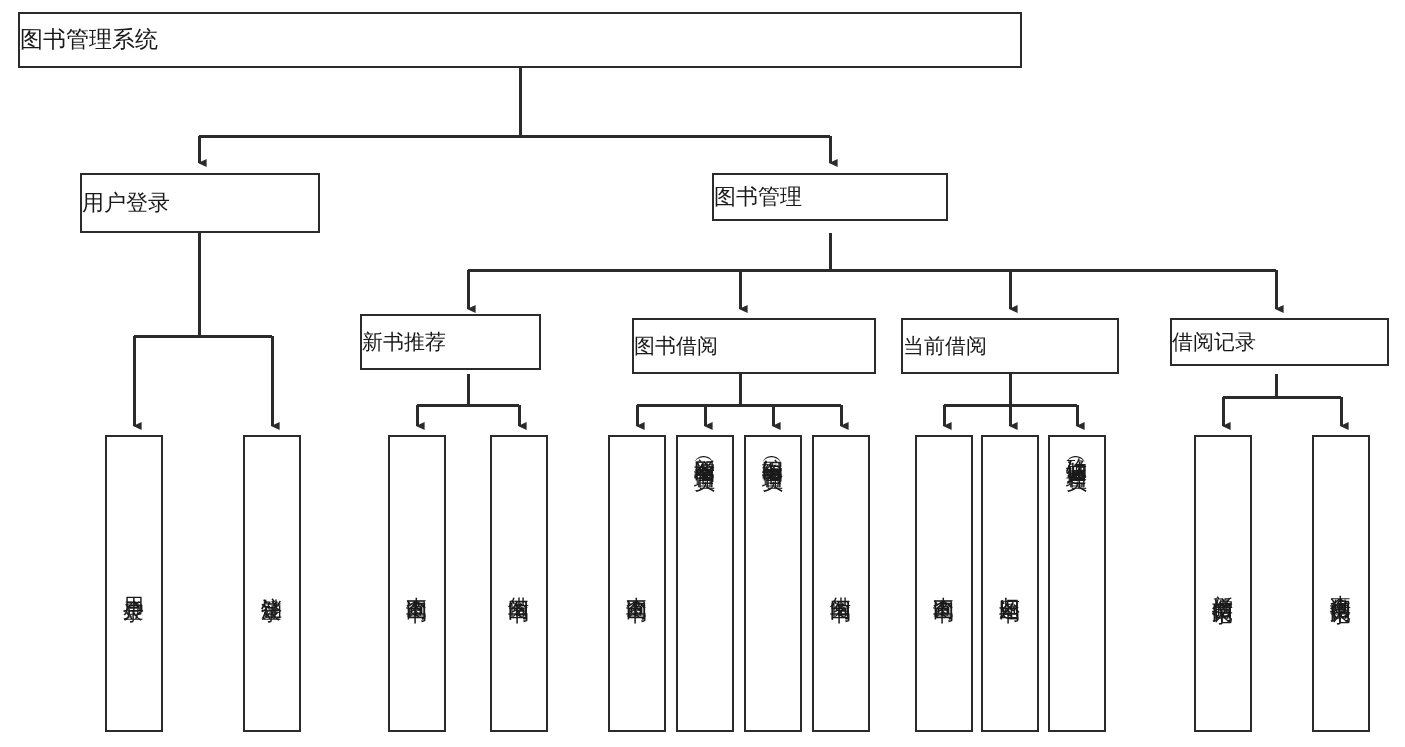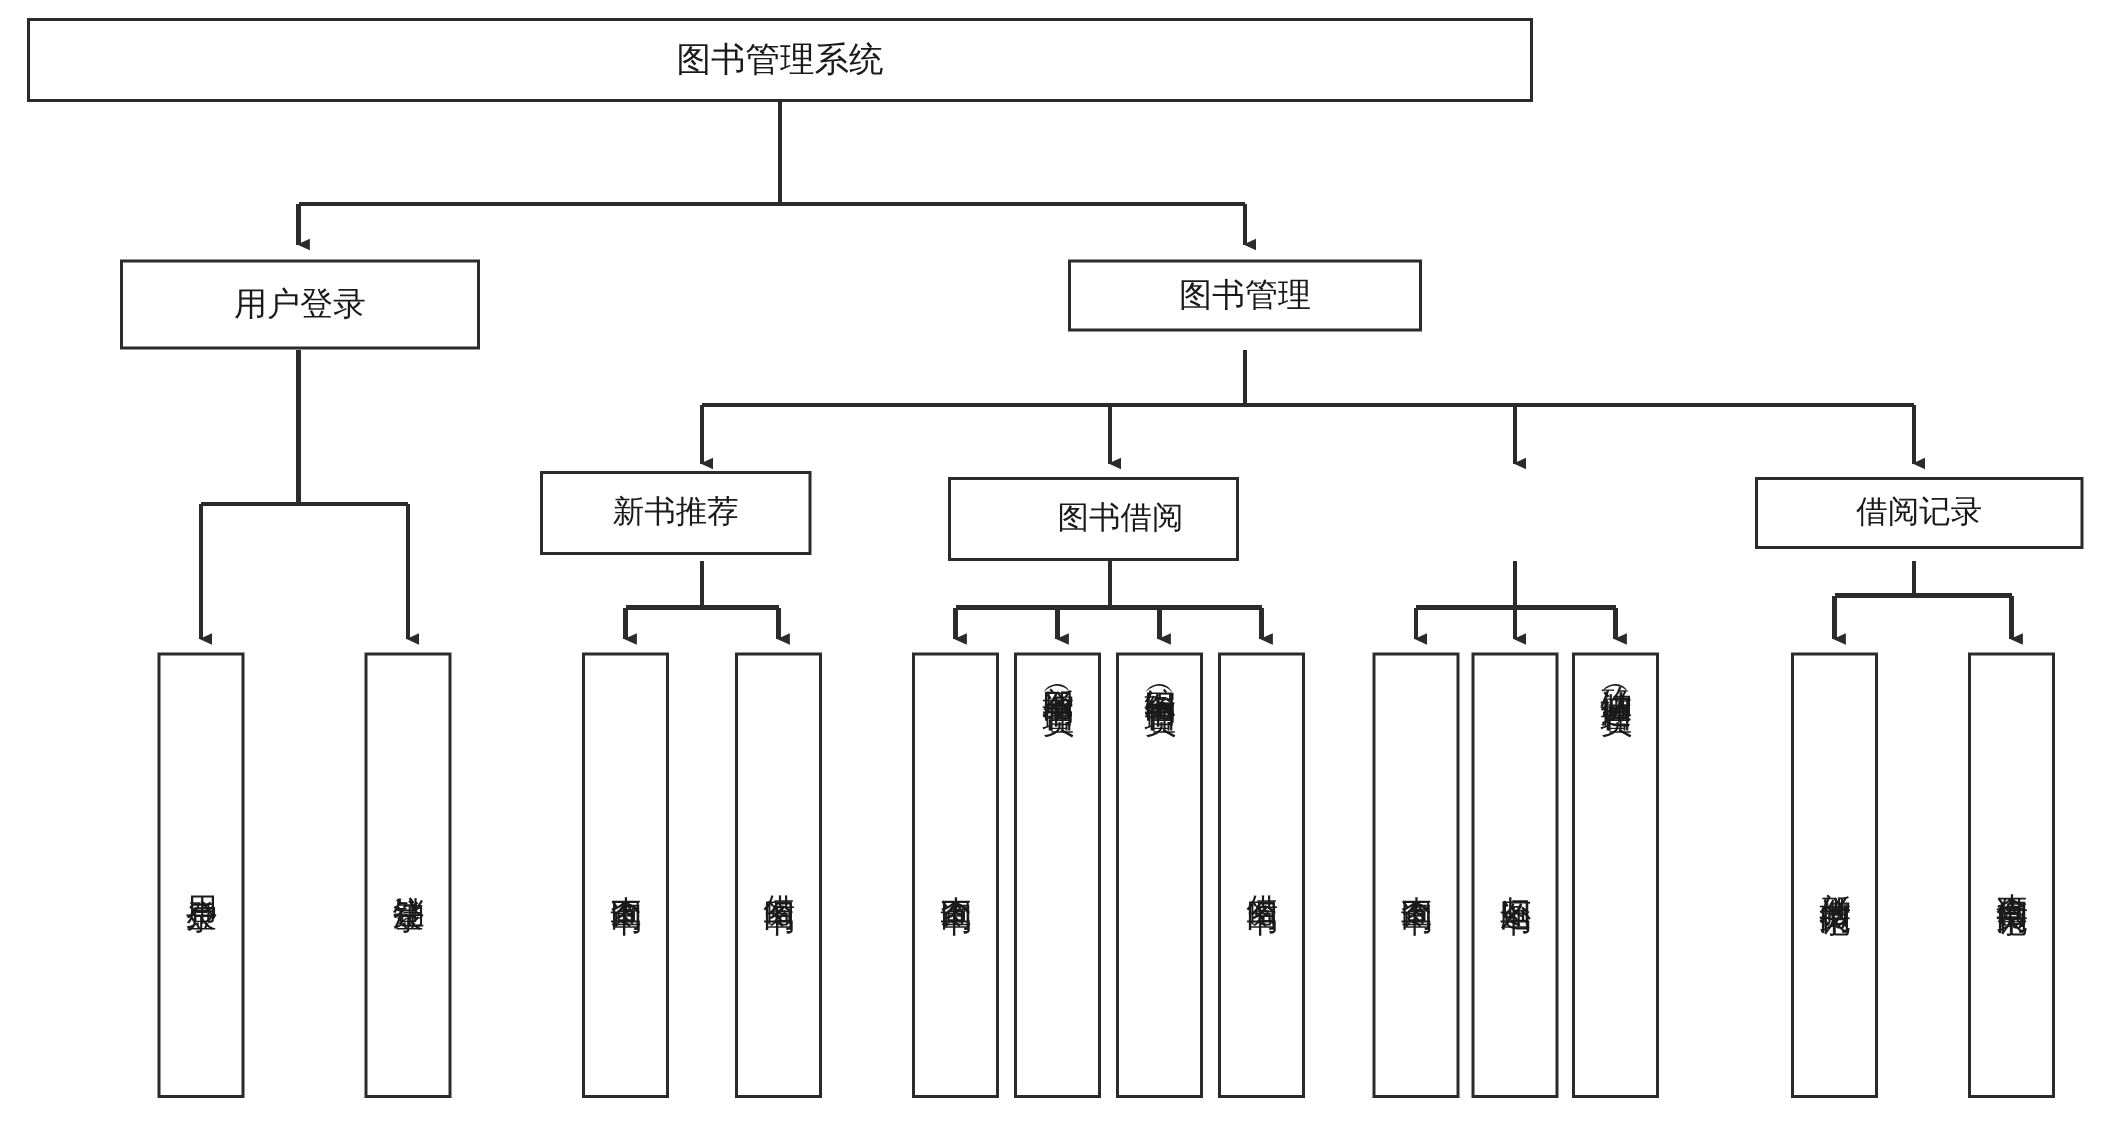--- a/index.html
+++ b/index.html
@@ -28,21 +28,21 @@
     height: 747px;
     pointer-events: none;
   }
   .node-box {
     position: absolute;
     box-sizing: border-box;
     background: #ffffff;
     border: 2px solid #2b2b2b;
     display: flex;
     align-items: center;
-    justify-content: center;
+    justify-content: flex-start;
     overflow: hidden;
   }
   .node-label {
     color: #1a1a1a;
     text-align: center;
     line-height: 1.18;
     white-space: pre;
   }
   .level-0 .node-label {
     font-size: 23px;
@@ -144,22 +144,25 @@
   <div class="node-box level-1" style="left:80px; top:173px; width:240px; height:60px;">
     <span class="node-label">用户登录</span>
   </div>
   <div class="node-box level-1" style="left:712px; top:173px; width:236px; height:48px;">
     <span class="node-label">图书管理</span>
   </div>
 
   <div class="node-box level-2" style="left:360px; top:314px; width:181px; height:56px;">
     <span class="node-label">新书推荐</span>
   </div>
-  <div class="node-box level-2" style="left:632px; top:318px; width:194px; height:56px;padding-left:36px;">
+  <div class="node-box level-2" style="left:632px; top:318px; width:244px; height:56px;">
     <span class="node-label">图书借阅</span>
+  </div>
+  <div class="node-box level-2" style="left:901px; top:318px; width:218px; height:56px;">
+    <span class="node-label">当前借阅</span>
   </div>
   <div class="node-box level-2" style="left:1170px; top:318px; width:219px; height:48px;">
     <span class="node-label">借阅记录</span>
   </div>
 
   <div class="node-box leaf centered" style="left:105px; top:435px; width:58px; height:297px;">
     <span class="node-label">用户登录</span>
   </div>
   <div class="node-box leaf centered" style="left:243px; top:435px; width:58px; height:297px;">
     <span class="node-label">注销登录</span>

